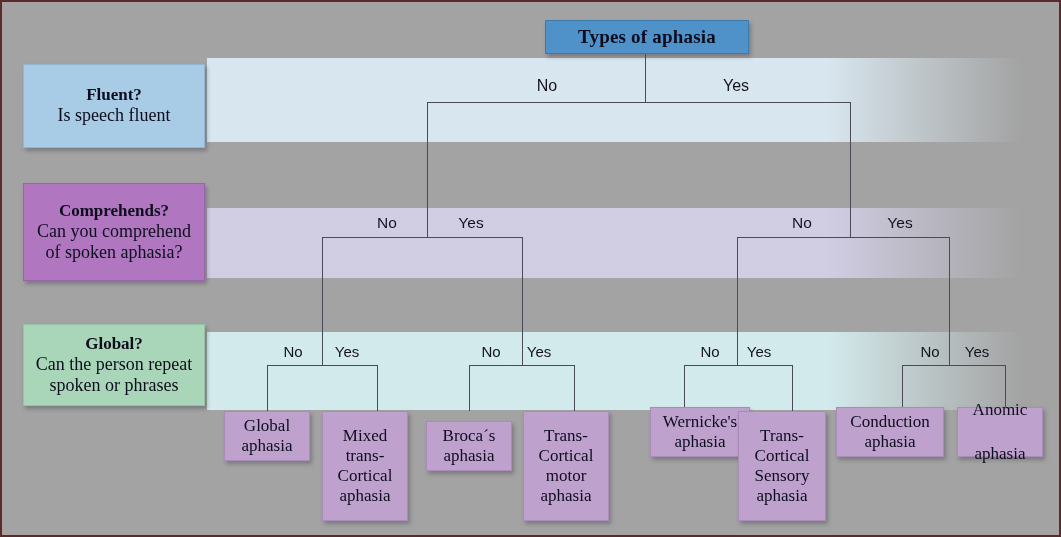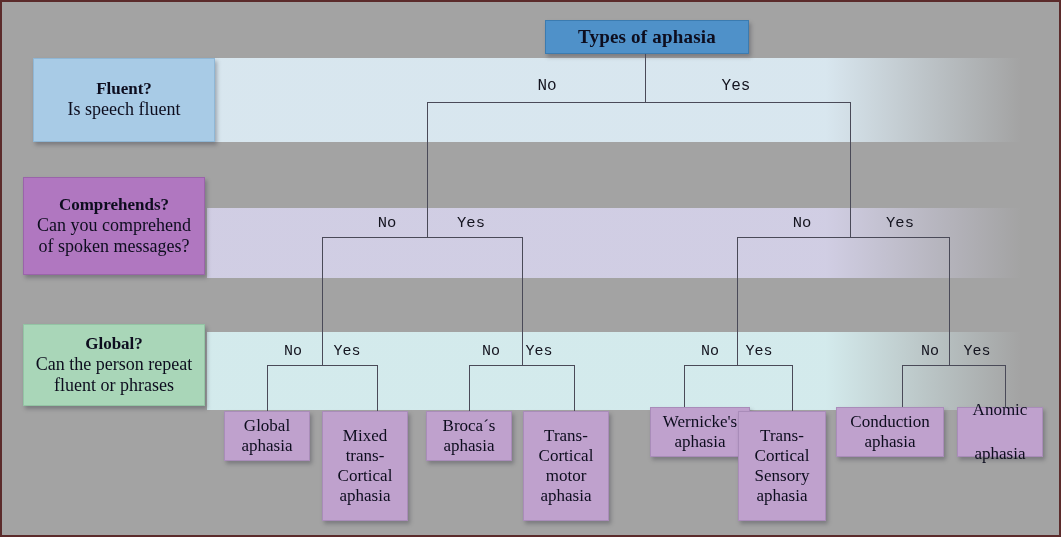--- a/index.html
+++ b/index.html
@@ -102,21 +102,21 @@
     position: absolute;
     background: #4a4a58;
     pointer-events: none;
   }
   .ln-v { width: 1px; }
   .ln-h { height: 1px; }
 
   
   .blabel {
     position: absolute;
-    font-family: Liberation Mono, monospace;
+    font-family: Liberation Sans, sans-serif;
     font-size: 16px;
     color: #14141f;
     white-space: nowrap;
     transform: translateX(-50%);
   }
   .blabel.l2 { font-size: 15.5px; }
   .blabel.l3 { font-size: 15px; }
 </style>
 </head>
 <body>
@@ -124,35 +124,35 @@
 <div id="root">
 
   <div class="band band-fluent"></div>
   <div class="band band-comp"></div>
   <div class="band band-rep"></div>
 
   <div class="node root-node" style="left:543px; top:18px; width:204px; height:34px;">
     <span>Types of aphasia</span>
   </div>
 
-  <div class="node qnode q-fluent" style="left:21px; top:56px; width:182px; height:84px;margin-left:10px;">
+  <div class="node qnode q-fluent" style="left:21px; top:62px; width:182px; height:84px;">
     <div class="q-title">Fluent?</div>
     <div class="q-sub">Is speech fluent</div>
   </div>
 
-  <div class="node qnode q-comp" style="left:21px; top:175px; width:182px; height:98px;">
+  <div class="node qnode q-comp" style="left:21px; top:181px; width:182px; height:98px;">
     <div class="q-title">Comprehends?</div>
     <div class="q-sub">Can you comprehend</div>
-    <div class="q-sub">of spoken messages?</div>
+    <div class="q-sub">of spoken aphasia?</div>
   </div>
 
   <div class="node qnode q-rep" style="left:21px; top:322px; width:182px; height:82px;">
     <div class="q-title">Global?</div>
     <div class="q-sub">Can the person repeat</div>
-    <div class="q-sub">fluent or phrases</div>
+    <div class="q-sub">spoken or phrases</div>
   </div>
 
   <div class="ln ln-v" style="left:643px; top:52px; height:48px;"></div>
 
   <div class="ln ln-h" style="left:425px; top:100px; width:424px;"></div>
   <div class="ln ln-v" style="left:425px; top:100px; height:135px;"></div>
   <div class="ln ln-v" style="left:848px; top:100px; height:135px;"></div>
 
   <div class="ln ln-h" style="left:320px; top:235px; width:200px;"></div>
   <div class="ln ln-v" style="left:320px; top:235px; height:128px;"></div>
@@ -200,21 +200,21 @@
     <span>aphasia</span>
   </div>
 
   <div class="node leaf" style="left:320px; top:409px; width:86px; height:110px;">
     <span>Mixed</span>
     <span>trans-</span>
     <span>Cortical</span>
     <span>aphasia</span>
   </div>
 
-  <div class="node leaf" style="left:424px; top:409px; width:86px; height:50px;">
+  <div class="node leaf" style="left:424px; top:419px; width:86px; height:50px;">
     <span>Broca´s</span>
     <span>aphasia</span>
   </div>
 
   <div class="node leaf" style="left:521px; top:409px; width:86px; height:110px;">
     <span>Trans-</span>
     <span>Cortical</span>
     <span>motor</span>
     <span>aphasia</span>
   </div>

